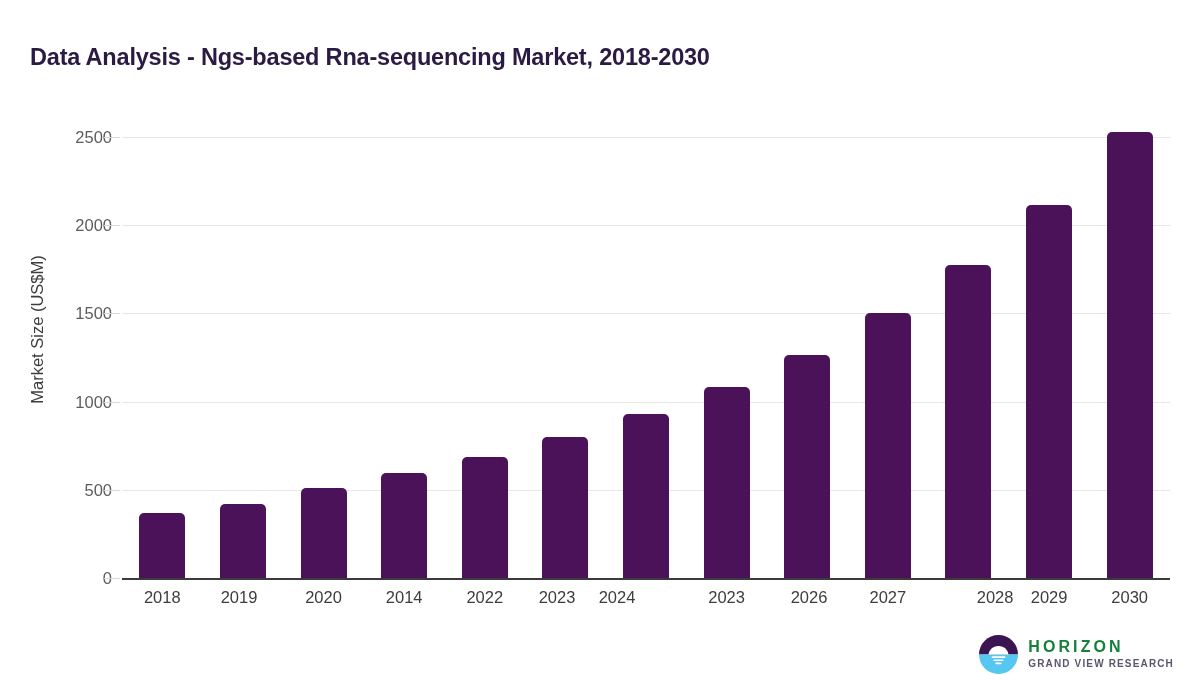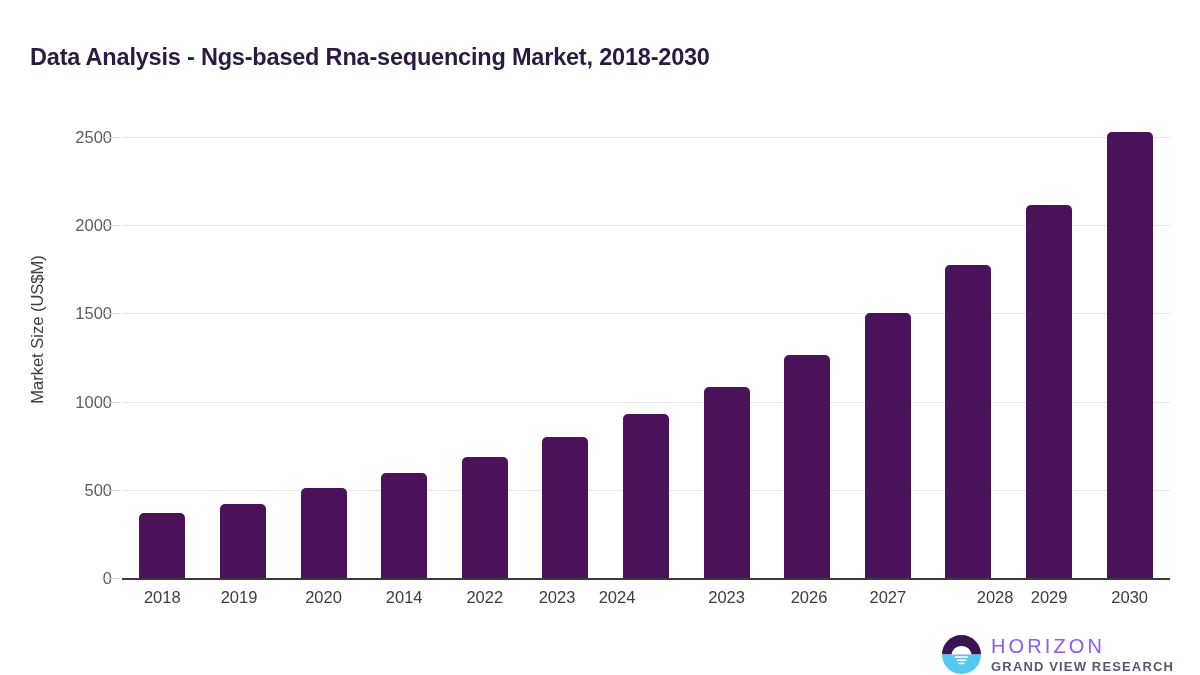--- a/index.html
+++ b/index.html
@@ -144,27 +144,27 @@
     height: 41px;
     position: relative;
   }
   .logo-text {
     display: flex;
     flex-direction: column;
     justify-content: center;
     line-height: 1;
   }
   .logo-word {
-    font-size: 20px;
-    font-weight: normal;
+    font-size: 16px;
+    font-weight: bold;
     letter-spacing: 3.1px;
-    color: #8b5cf6;
+    color: #15803d;
   }
   .logo-sub {
-    font-size: 13px;
+    font-size: 10px;
     font-weight: bold;
     letter-spacing: 1.15px;
     color: #5d5570;
     margin-top: 4px;
   }
 </style>
 </head>
 <body>
 
 <div class="page">

